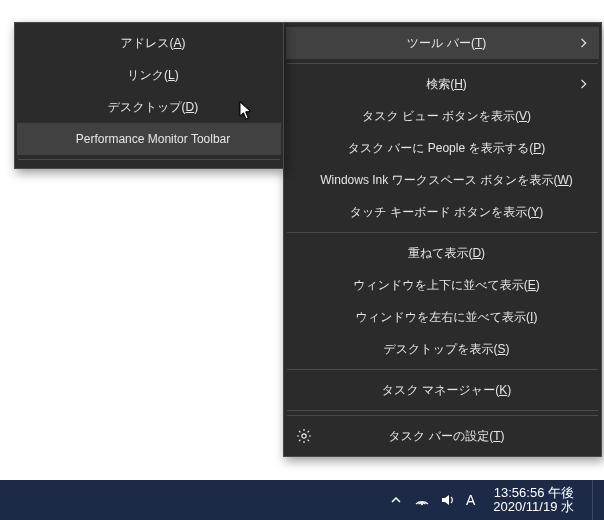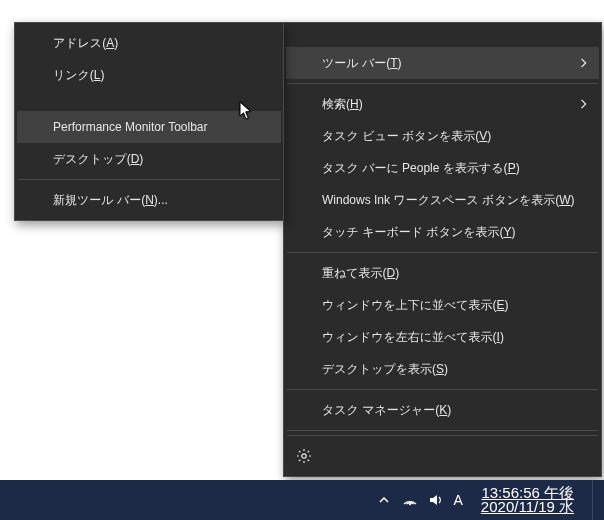--- a/index.html
+++ b/index.html
@@ -4,27 +4,27 @@
 <style>
   * { margin: 0; padding: 0; box-sizing: border-box; }
   html, body { width: 604px; height: 520px; overflow: hidden; font-family: "Yu Gothic UI", "Segoe UI", Meiryo, sans-serif; font-size: 12px; background: #fff; }
   .stage { position: relative; width: 604px; height: 520px; background: #fff; }
 
   
   .taskbar { position: absolute; left: 0; right: 0; bottom: 0; height: 40px; background: #1d2a47; color: #fff; display: flex; align-items: center; justify-content: flex-end; padding: 0 6px 0 0; }
   .tray { display: flex; align-items: center; gap: 10px; }
   .tray .ico { width: 16px; height: 16px; display: flex; align-items: center; justify-content: center; color: #e6e6e6; }
   .tray .ime { font-size: 14px; color: #fff; font-weight: 400; }
-  .clock { display: flex; flex-direction: column; align-items: flex-end; line-height: 14px; font-size: 15px; color: #fff; margin-left: 8px; margin-right: 6px; text-decoration: underline; }
+  .clock { display: flex; flex-direction: column; align-items: flex-end; line-height: 14px; font-size: 13px; color: #fff; margin-left: 8px; margin-right: 6px; }
   .show-desktop { width: 6px; height: 40px; border-left: 1px solid rgba(255,255,255,0.15); margin-left: 2px; }
 
   
   .menu { position: absolute; background: #2b2b2b; color: #e6e6e6; border: 1px solid #4a4a4a; box-shadow: 2px 4px 10px rgba(0,0,0,0.4); padding: 4px 2px; }
-  .menu .item { position: relative; display: flex; align-items: center; height: 32px; padding: 0 28px 0 36px; white-space: nowrap; cursor: default; }
-  .menu .item.hover { background: #414141; margin-top: 20px; }
+  .menu .item { position: relative; display: flex; align-items: center; height: 32px; padding: 0 28px 0 36px; white-space: nowrap; cursor: default; justify-content: center; }
+  .menu .item.hover { background: #414141; }
   .menu .sep { height: 1px; background: #4a4a4a; margin: 4px 1px; }
   .menu .item .label u { text-decoration: underline; }
   .menu .lead-icon { position: absolute; left: 10px; width: 16px; height: 16px; display: flex; align-items: center; justify-content: center; color: #e6e6e6; }
   .menu .arrow { position: absolute; right: 10px; width: 10px; display: flex; align-items: center; justify-content: center; }
   .menu .arrow svg { width: 8px; height: 10px; }
 
   .main-menu { left: 283px; top: 22px; width: 319px; }
   .sub-menu  { left: 14px;  top: 22px; width: 270px; }
 
   
@@ -93,40 +93,38 @@
               <line x1="8" y1="13" x2="8" y2="15"></line>
               <line x1="1" y1="8" x2="3" y2="8"></line>
               <line x1="13" y1="8" x2="15" y2="8"></line>
               <line x1="3" y1="3" x2="4.4" y2="4.4"></line>
               <line x1="11.6" y1="11.6" x2="13" y2="13"></line>
               <line x1="3" y1="13" x2="4.4" y2="11.6"></line>
               <line x1="11.6" y1="4.4" x2="13" y2="3"></line>
             </g>
           </svg>
       </span>
+      <span class="label">タスク バーの設定(<u>T</u>)</span>
     </div>
   </div>
 
   <div class="menu sub-menu">
     <div class="item">
       <span class="label">アドレス(<u>A</u>)</span>
     </div>
     <div class="item">
       <span class="label">リンク(<u>L</u>)</span>
     </div>
+    <div class="item">
+      <span class="label">デスクトップ(<u>D</u>)</span>
+    </div>
     <div class="item hover">
       <span class="label">Performance Monitor Toolbar</span>
     </div>
-    <div class="item">
-      <span class="label">デスクトップ(<u>D</u>)</span>
-    </div>
     <div class="sep"></div>
-    <div class="item">
-      <span class="label">新規ツール バー(<u>N</u>)...</span>
-    </div>
   </div>
 
   <div class="cursor">
     <svg viewBox="0 0 14 20" width="14" height="20">
       <path d="M1 1 L1 15 L4.5 11.8 L7 18 L9.2 17.1 L6.7 10.8 L11.5 10.5 Z" fill="#ffffff" stroke="#000" stroke-width="1"></path>
     </svg>
   </div>
 
   <div class="taskbar">
     <div class="tray">

